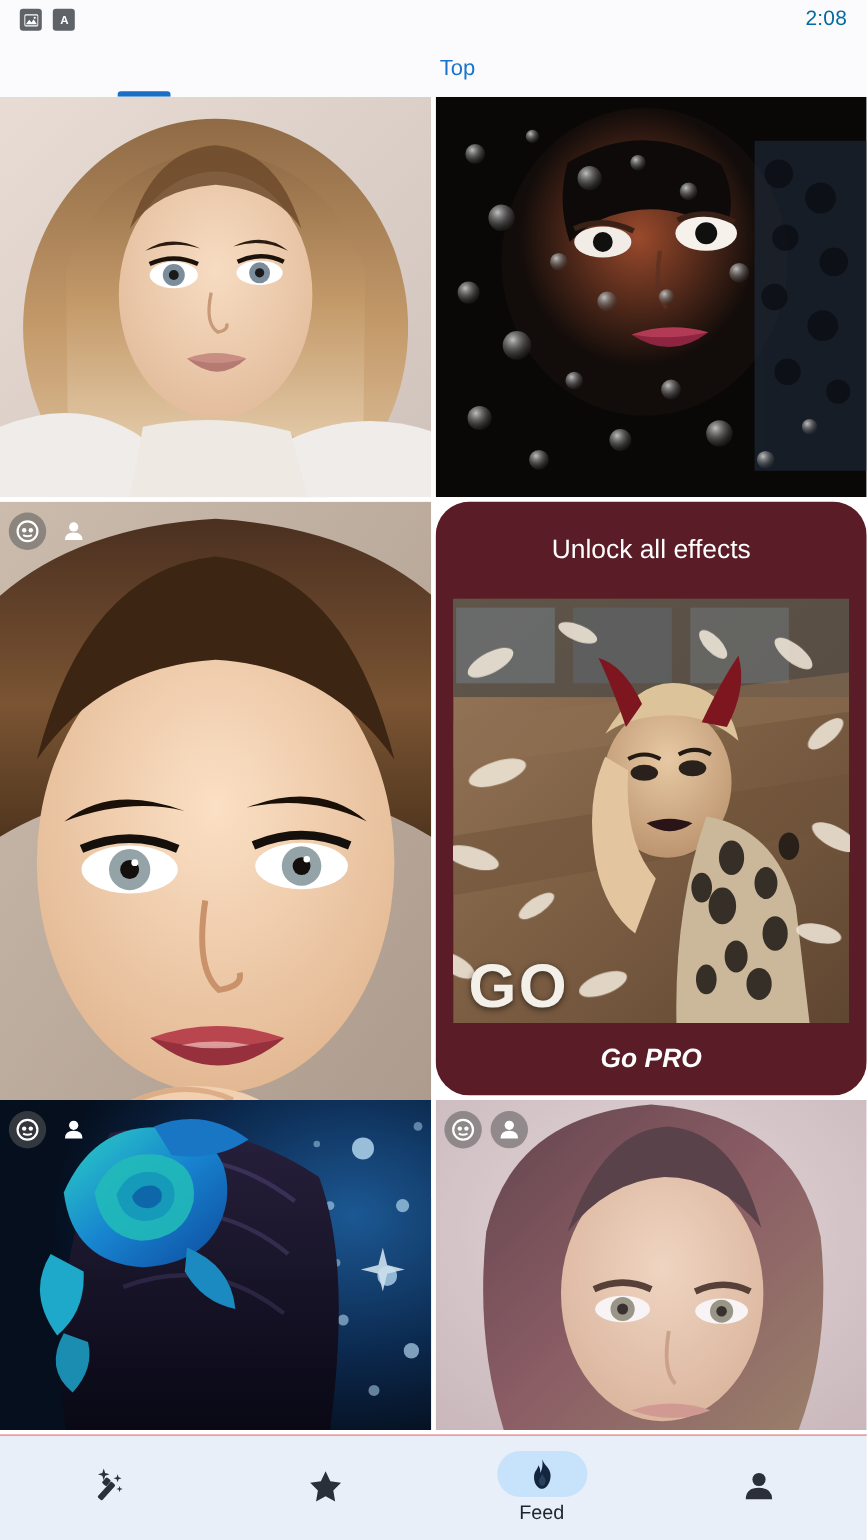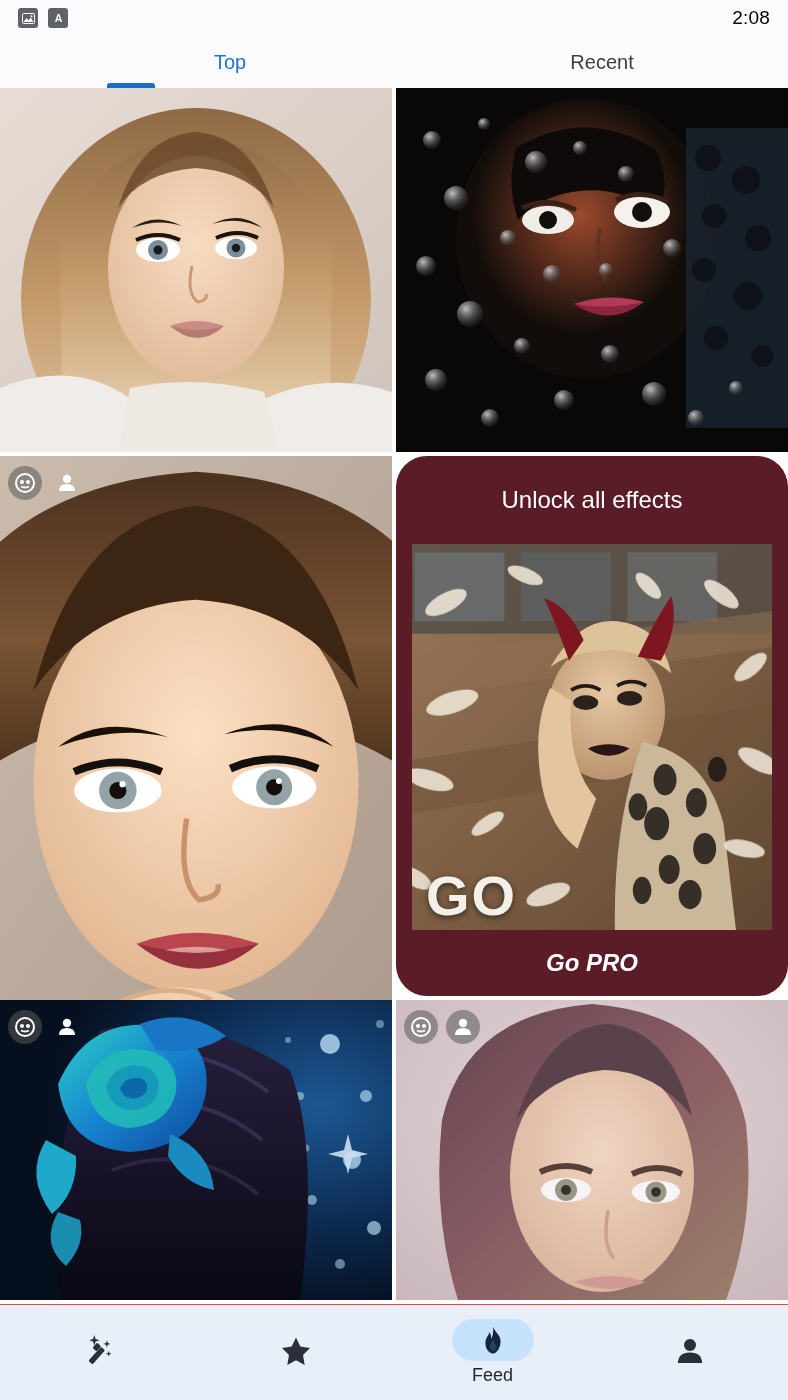--- a/index.html
+++ b/index.html
@@ -17,21 +17,21 @@
     height:36px; flex:0 0 36px;
     background:#fbfbfd;
     display:flex; align-items:center;
     padding:0 18px;
   }
   .status-left { display:flex; align-items:center; gap:10px; }
   .status-ico { width:20px; height:20px; border-radius:3px; background:#5f6368;
                 display:flex; align-items:center; justify-content:center; }
   .status-ico svg { display:block; }
   .status-spacer { flex:1; }
-  .status-time { font-size:19px; color:#000000; letter-spacing:.2px; }
+  .status-time { font-size:19px; color:#0369a1; letter-spacing:.2px; }
 
   
   .tabbar {
     height:52px; flex:0 0 52px;
     background:#fbfbfd;
     display:flex; align-items:stretch;
     position:relative;
     padding-left:44px;
   }
   .tab {
@@ -132,23 +132,20 @@
         </svg>
       </span>
     </div>
     <div class="status-spacer"></div>
     <div class="status-time">2:08</div>
   </div>
 
   <div class="tabbar">
     <div class="tab active">
       <span>Top</span>
-    </div>
-    <div class="tab">
-      <span>Recent</span>
     </div>
     <div class="tab-underline"></div>
   </div>
 
   <div class="feed">
 
     <div class="cell c-a">
       <div class="art">
         <svg viewBox="0 0 392 364" preserveAspectRatio="xMidYMid slice">
           <defs>

